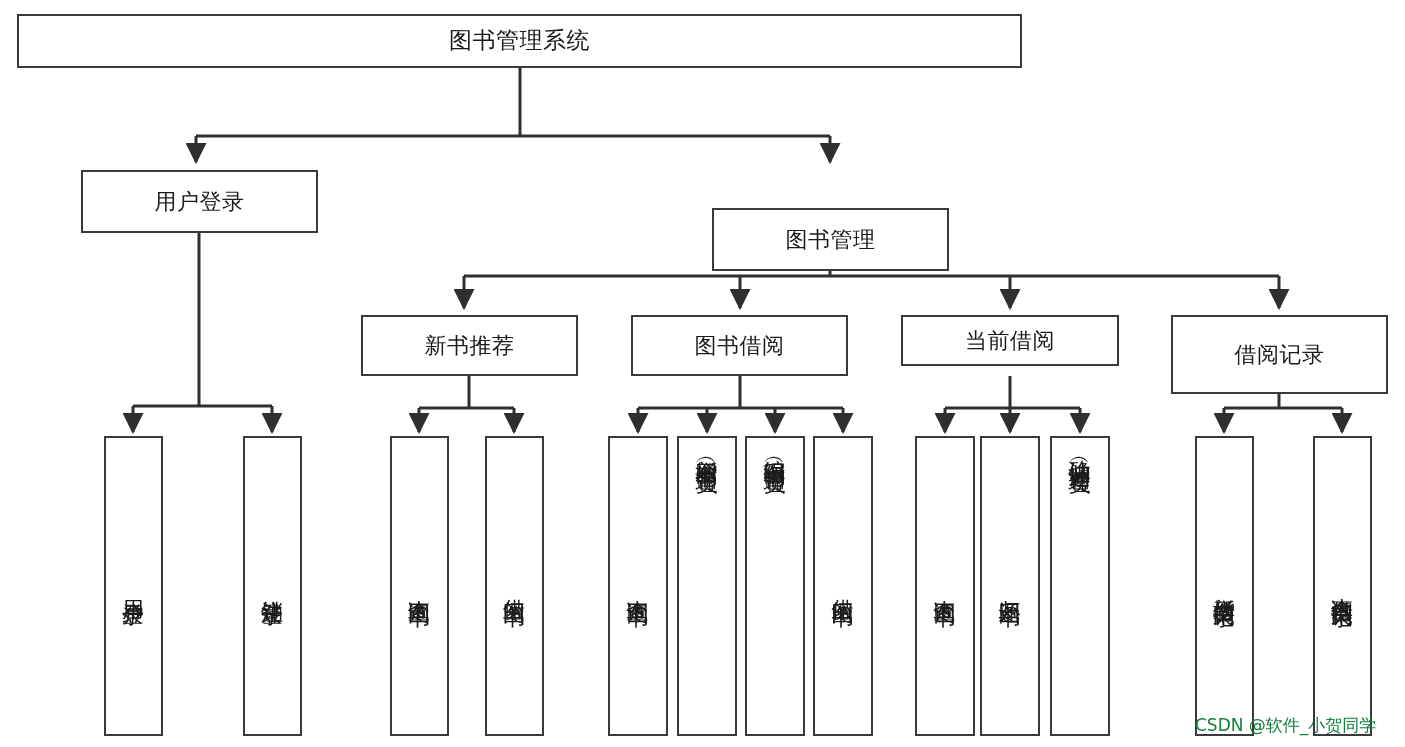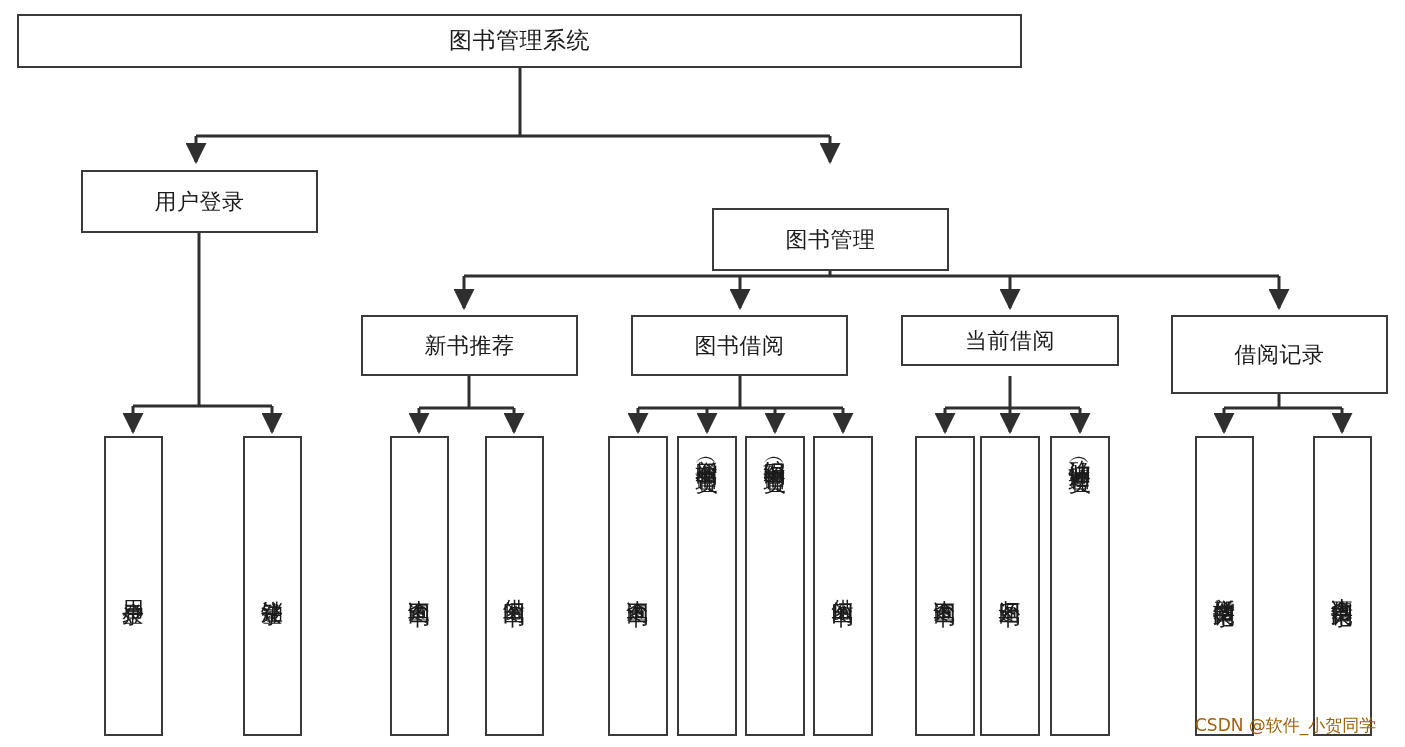--- a/index.html
+++ b/index.html
@@ -60,21 +60,21 @@
   }
   .node.vert.mid {
     align-items: center;
     padding-top: 0;
   }
   #watermark {
     position: absolute;
     left: 1195px;
     top: 714px;
     font-size: 17px;
-    color: #a16207;
+    color: #15803d;
     white-space: nowrap;
     z-index: 5;
     font-family: "DejaVu Sans", "Liberation Sans", sans-serif;
   }
 </style>
 </head>
 <body>
 
 <div id="canvas">
 

